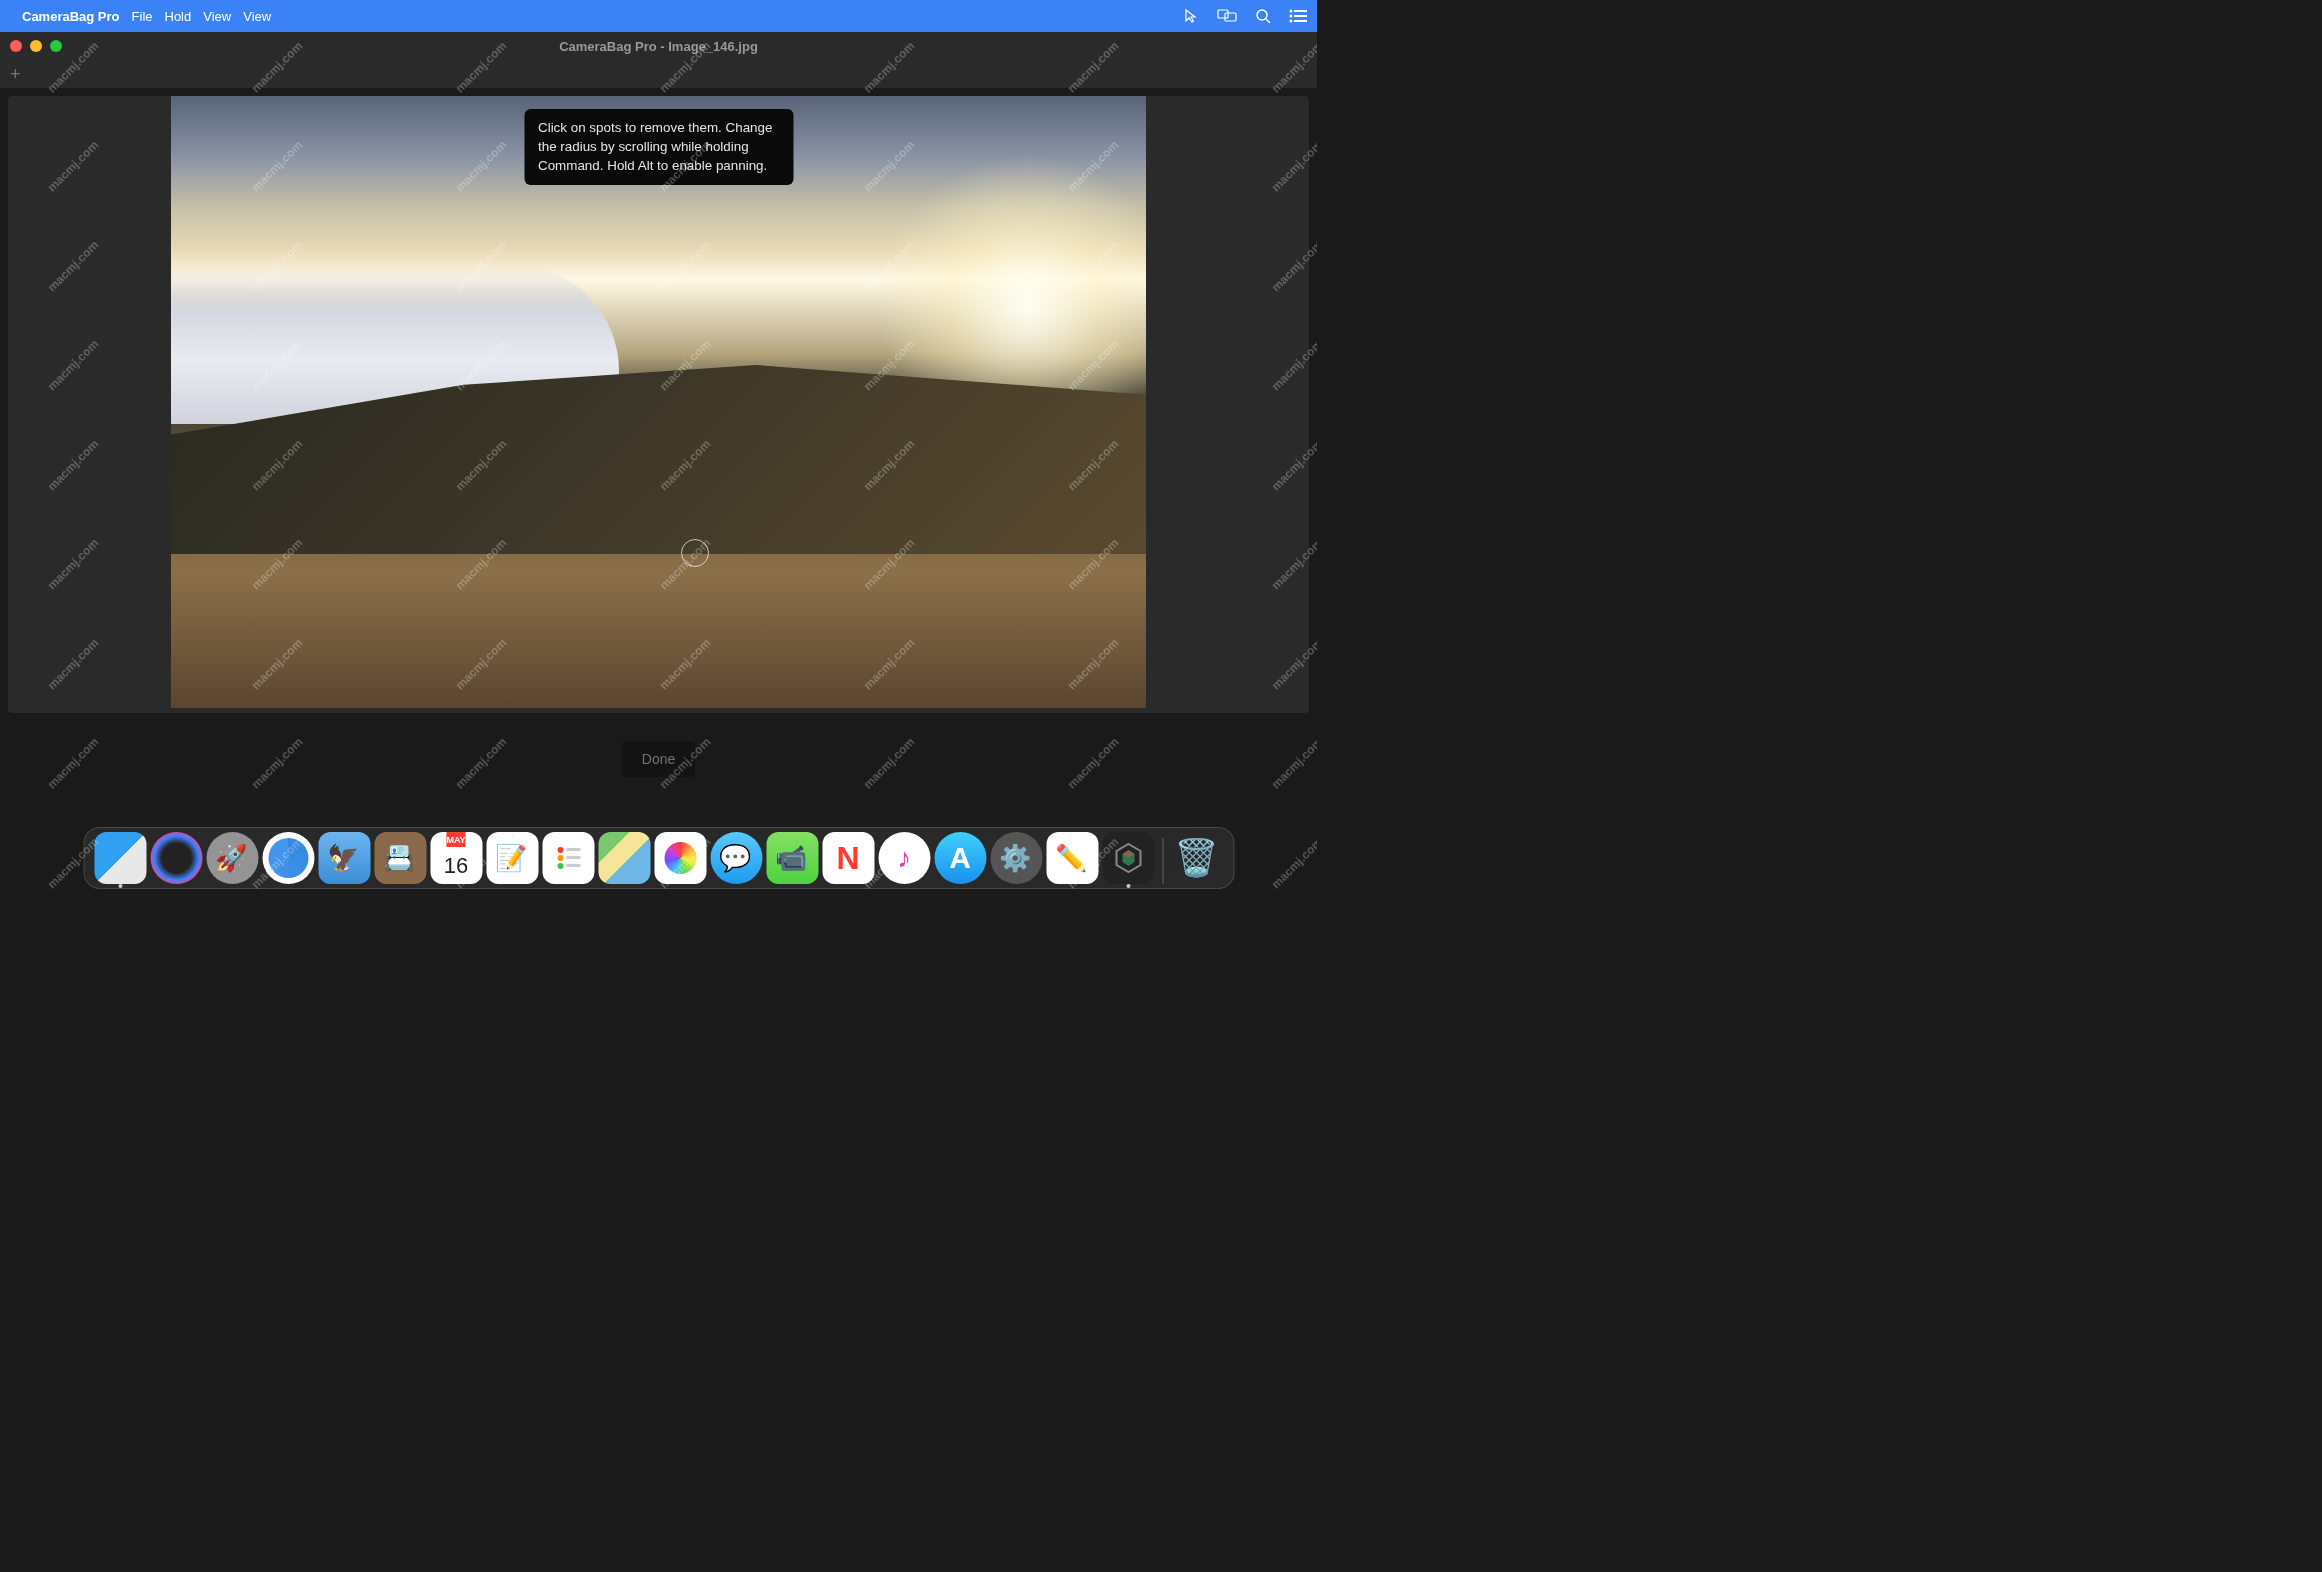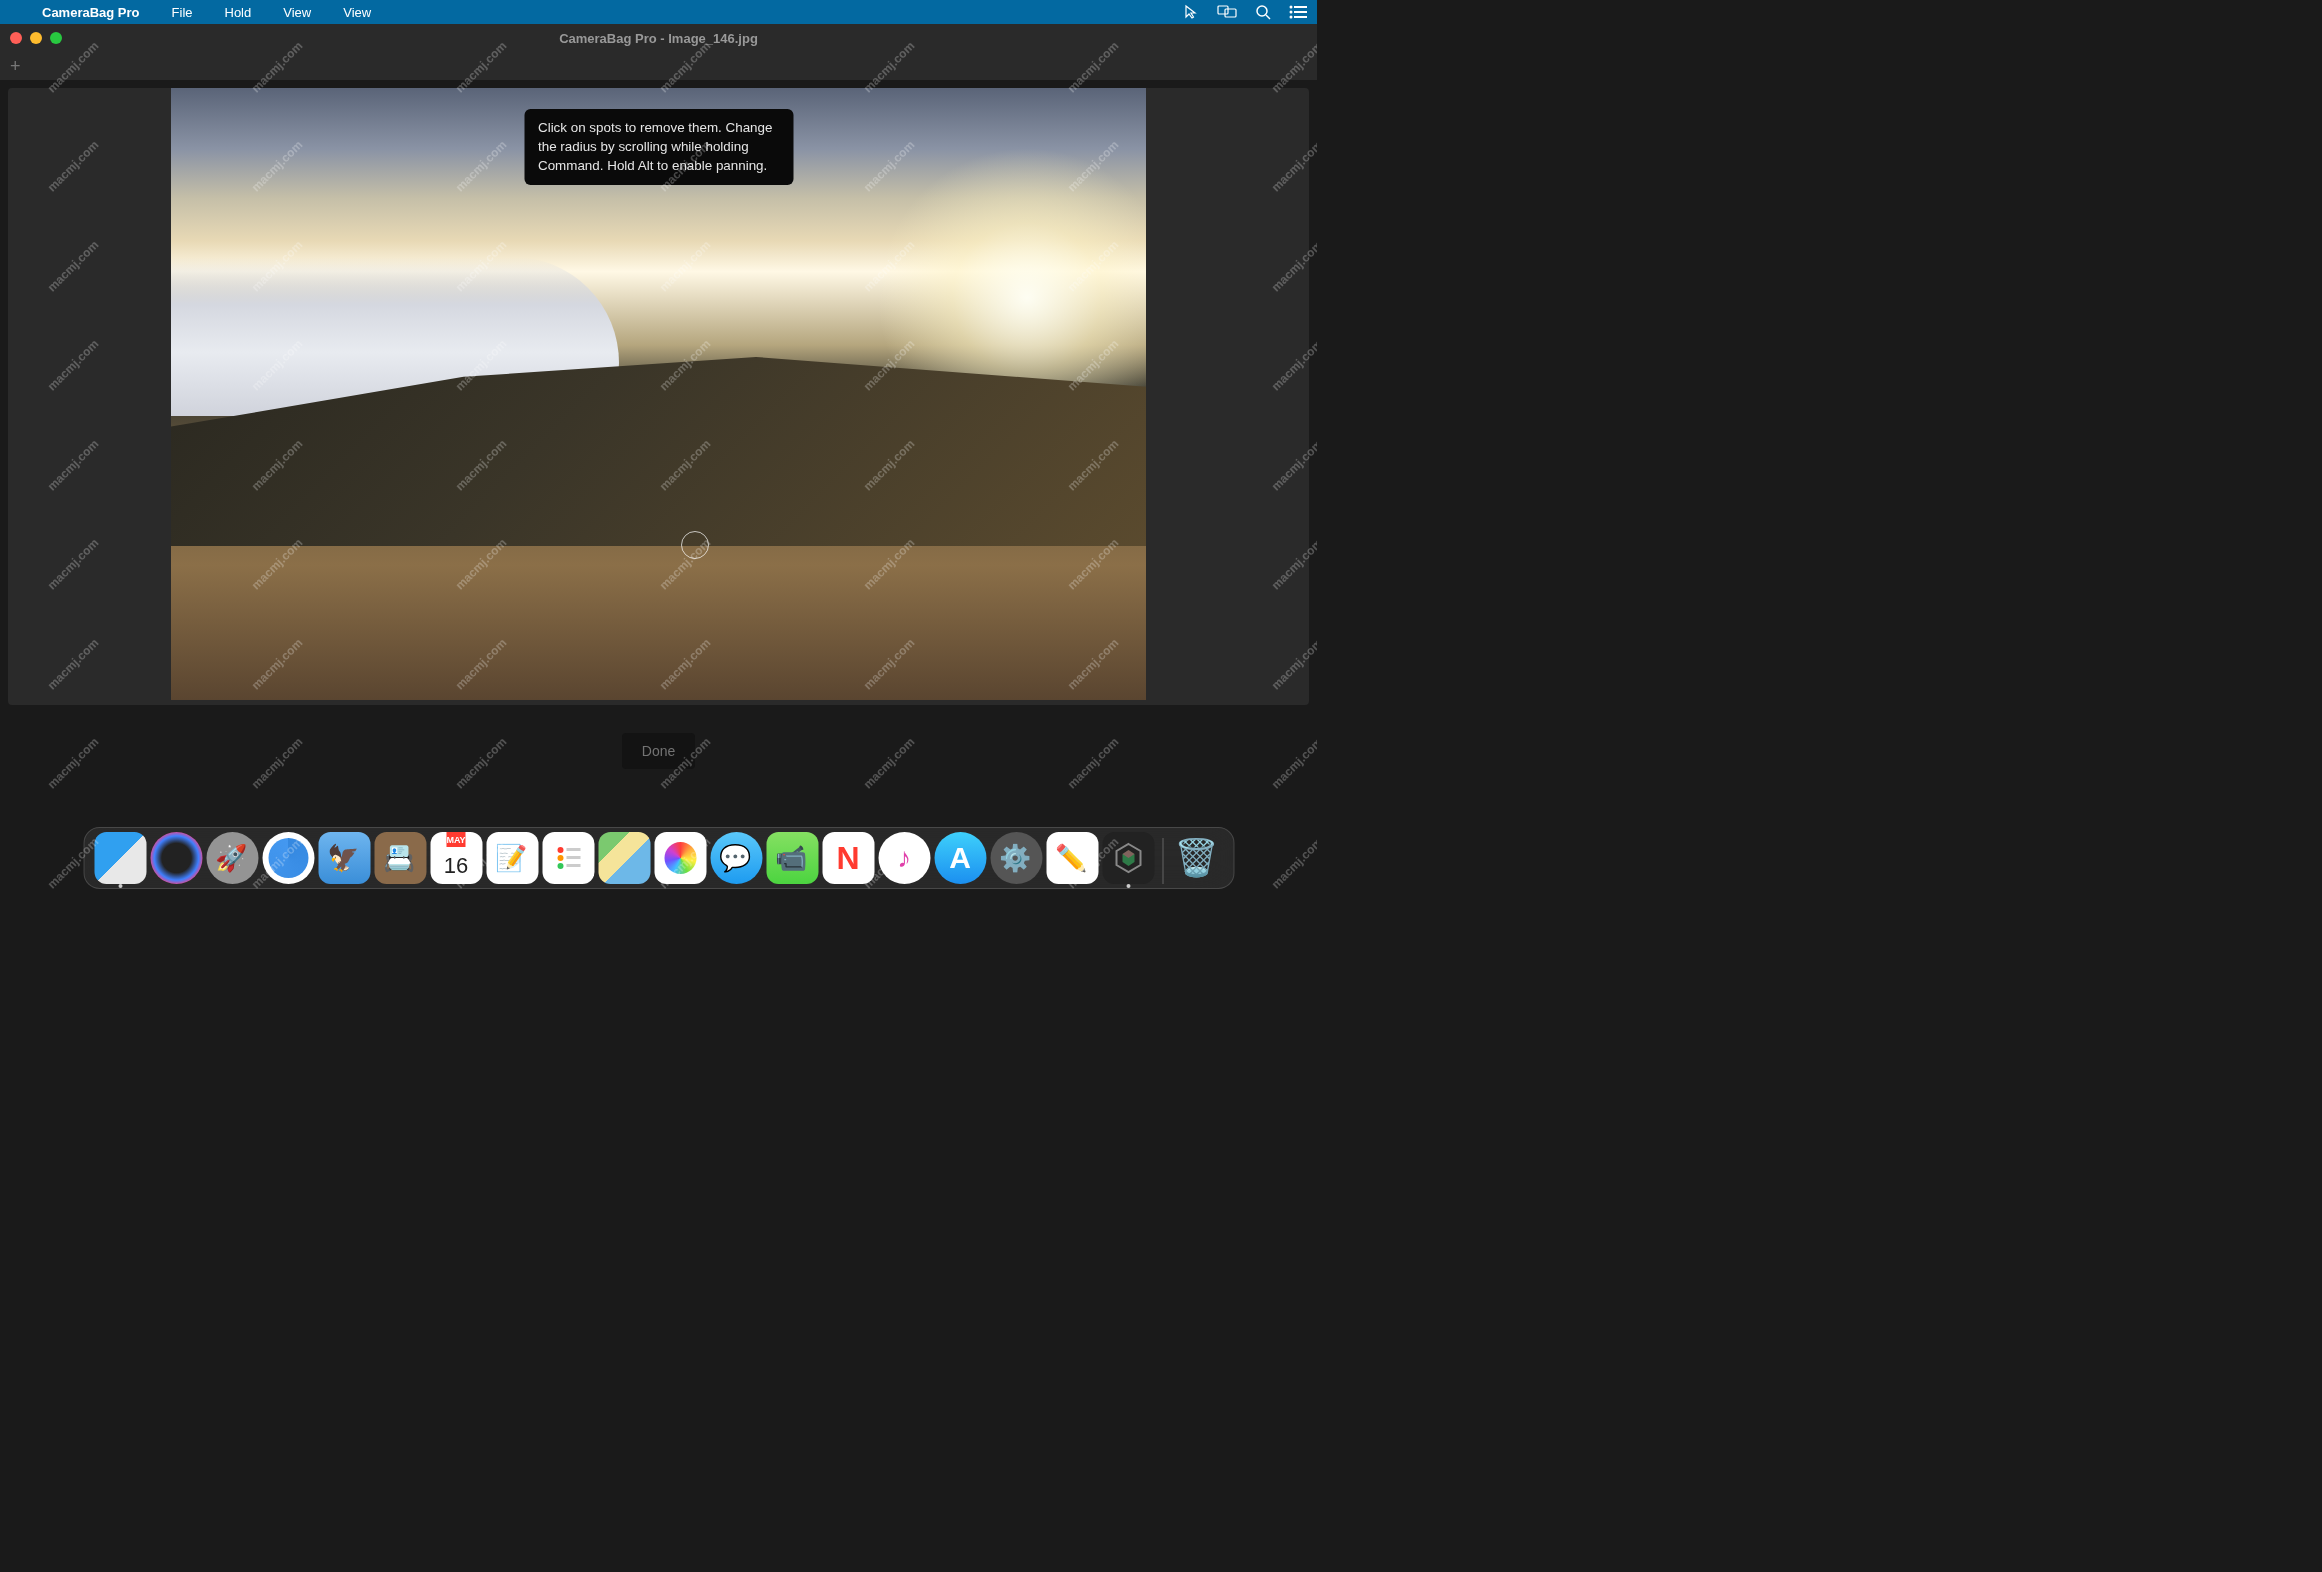--- a/index.html
+++ b/index.html
@@ -5,28 +5,28 @@
     * { margin: 0; padding: 0; box-sizing: border-box; }
     body {
       font-family: -apple-system, BlinkMacSystemFont, "Helvetica Neue", sans-serif;
       background: #1a1a1a;
       overflow: hidden;
       width: 1317px;
       height: 892px;
       position: relative;
     }
     .menubar {
-      height: 24px;
-      background: #0369a1;
+      height: 32px;
+      background: #3b82f6;
       display: flex;
       align-items: center;
       padding: 0 10px;
       color: #fff;
       font-size: 13px;
-      gap: 32px;
+      gap: 12px;
     }
     .menubar .apple-logo {
       font-size: 15px;
     }
     .menubar .app-name {
       font-weight: 700;
     }
     .menubar-right {
       margin-left: auto;
       display: flex;

